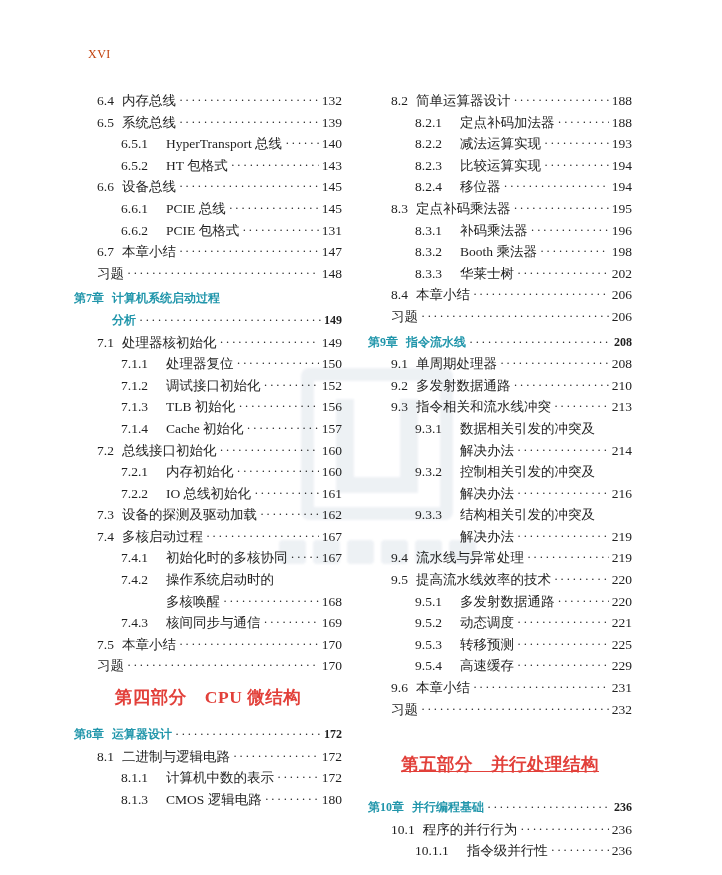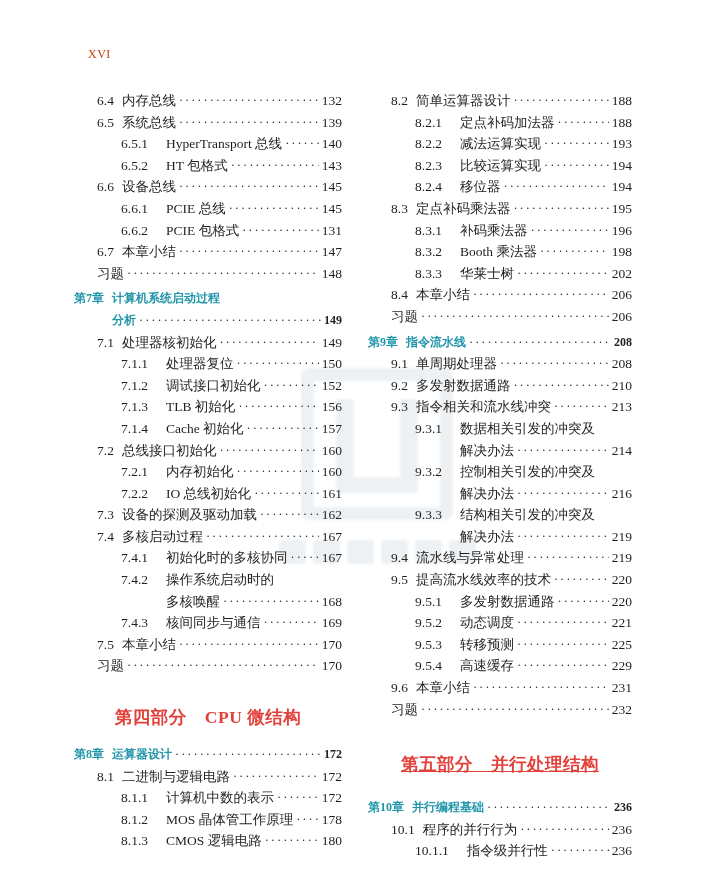--- a/index.html
+++ b/index.html
@@ -71,21 +71,21 @@
   .cont { margin-top: 0 !important; }
   .ghost { visibility: hidden; }
 
   .part {
     display: block;
     text-align: center;
     color: var(--part-color, #e2403a);
     font-weight: bold;
     font-size: 17.5px;
     line-height: 24px;
-    margin: 28px 0 15px;
+    margin: 8px 0 15px;
     letter-spacing: 0.5px;
   }
   .col-right .part { margin-top: 32px; margin-bottom: 21px; text-decoration: underline; }
 
   
   .watermark {
     position: absolute;
     left: 262px;
     top: 368px;
     width: 230px;
@@ -303,26 +303,20 @@
           <span class="leader"></span>
           <span class="pagenum">172</span>
         </div>
         <div class="entry s2">
           <span class="num">8.1.1</span>
           <span class="title">计算机中数的表示</span>
           <span class="leader"></span>
           <span class="pagenum">172</span>
         </div>
         <div class="entry s2">
-          <span class="num">8.1.2</span>
-          <span class="title">MOS 晶体管工作原理</span>
-          <span class="leader"></span>
-          <span class="pagenum">178</span>
-        </div>
-        <div class="entry s2">
           <span class="num">8.1.3</span>
           <span class="title">CMOS 逻辑电路</span>
           <span class="leader"></span>
           <span class="pagenum">180</span>
         </div>
       </div>
     <div class="col col-right">
         <div class="entry s1">
           <span class="num">8.2</span>
           <span class="title">简单运算器设计</span>

